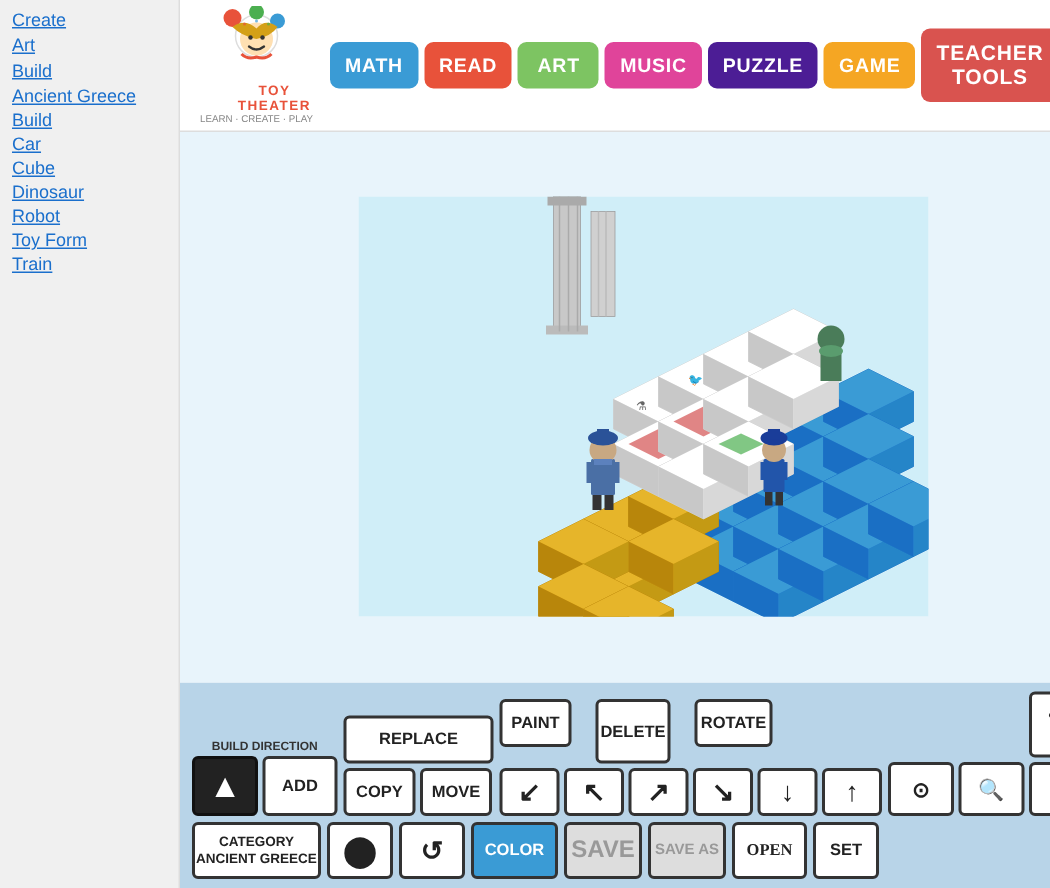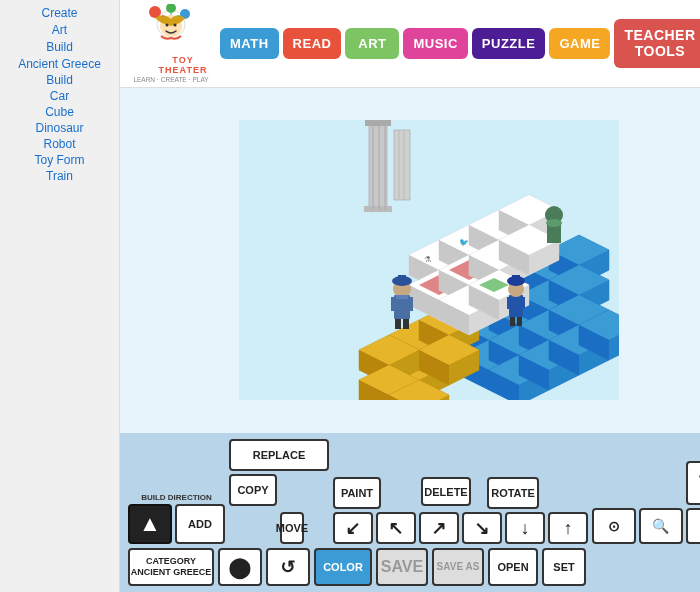--- a/index.html
+++ b/index.html
@@ -11,23 +11,23 @@
       min-width: 120px;
       background: #f0f0f0;
       border-right: 1px solid #ddd;
       padding: 6px 8px;
       font-size: 12px;
       overflow-y: auto;
     }
     #sidebar a {
       display: block;
       color: #1a6fcc;
+      text-decoration: underline;
       margin-bottom: 2px;
       cursor: pointer;
-      text-align: center;
     }
     #sidebar .divider { margin-bottom: 3px; }
 
     
     #main {
       flex: 1;
       display: flex;
       flex-direction: column;
       background: #fff;
     }
@@ -453,27 +453,27 @@
         <div style="font-size:8px; font-weight:bold; color:#333; margin-bottom:2px; white-space:nowrap;">BUILD DIRECTION</div>
         <div style="display:flex; gap:3px;">
           <button class="tool-btn" style="width:44px;height:40px;background:#222;color:#fff;font-size:22px;border:2px solid #111;">▲</button>
           <button class="tool-btn" style="width:50px;height:40px;font-size:11px;font-weight:bold;">ADD</button>
         </div>
       </div>
       <div style="display:flex; flex-direction:column; gap:3px;">
         <button class="tool-btn" style="width:100px;height:32px;font-size:11px;">REPLACE</button>
         <div style="display:flex; gap:3px;">
           <button class="tool-btn" style="width:48px;height:32px;font-size:11px;">COPY</button>
-          <button class="tool-btn" style="width:24px;height:32px;font-size:11px;margin-top:38px;">MOVE</button>
+          <button class="tool-btn" style="width:48px;height:32px;font-size:11px;">MOVE</button>
         </div>
       </div>
       <div style="display:flex; flex-direction:column; gap:3px;">
         <div style="display:flex; gap:16px;">
           <button class="tool-btn" style="width:48px;height:32px;font-size:11px;">PAINT</button>
-          <button class="tool-btn" style="width:50px;height:29px;font-size:11px;margin-left:24px;">DELETE</button>
+          <button class="tool-btn" style="width:50px;height:43px;font-size:11px;">DELETE</button>
           <button class="tool-btn" style="width:52px;height:32px;font-size:11px;">ROTATE</button>
         </div>
 
         <div style="display:flex; gap:3px;">
           <button class="tool-btn" style="width:40px;height:32px;font-size:18px;">↙</button>
           <button class="tool-btn" style="width:40px;height:32px;font-size:18px;">↖</button>
           <button class="tool-btn" style="width:40px;height:32px;font-size:18px;">↗</button>
           <button class="tool-btn" style="width:40px;height:32px;font-size:18px;">↘</button>
           <button class="tool-btn" style="width:40px;height:32px;font-size:18px;">↓</button>
           <button class="tool-btn" style="width:40px;height:32px;font-size:18px;">↑</button>
@@ -492,17 +492,17 @@
 
     <div style="display:flex; gap:4px; align-items:center;">
       <button class="tool-btn" style="width:86px;height:38px;font-size:9px;font-weight:bold;line-height:1.2;">CATEGORY
 ANCIENT GREECE</button>
       <button class="tool-btn" style="width:44px;height:38px;font-size:20px;">⬤</button>
       <button class="tool-btn" style="width:44px;height:38px;font-size:18px;">↺</button>
       <button class="tool-btn color-btn" style="width:58px;height:38px;font-size:11px;font-weight:bold;background:#3a9bd5;color:#fff;">COLOR</button>
       <button class="tool-btn save-btn" style="width:52px;height:38px;font-size:16px;color:#999;background:#ddd;">SAVE</button>
       <button class="tool-btn save-as-btn" style="width:52px;height:38px;font-size:10px;color:#999;background:#ddd;line-height:1.2;">SAVE
 AS</button>
-      <button class="tool-btn" style="width:50px;height:38px;font-size:11px;">OPEN</button>
+      <button class="tool-btn" style="width:50px;height:38px;font-size:11px;font-family:Liberation Serif, serif;">OPEN</button>
       <button class="tool-btn" style="width:44px;height:38px;font-size:11px;">SET</button>
     </div>
   </div>
 </div>
 
 </body></html>

